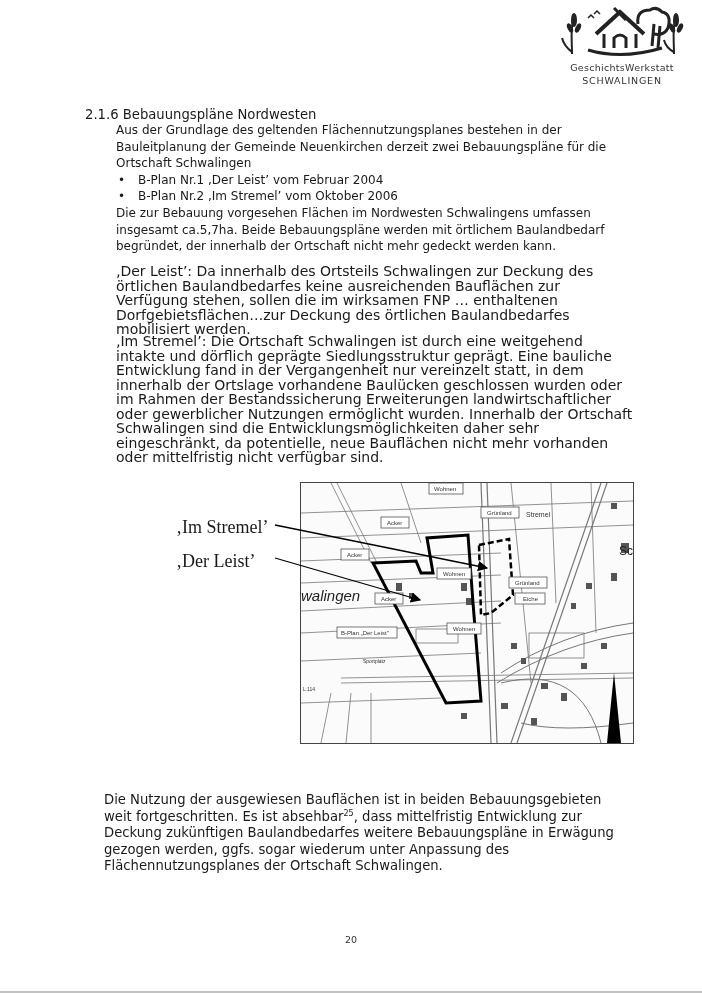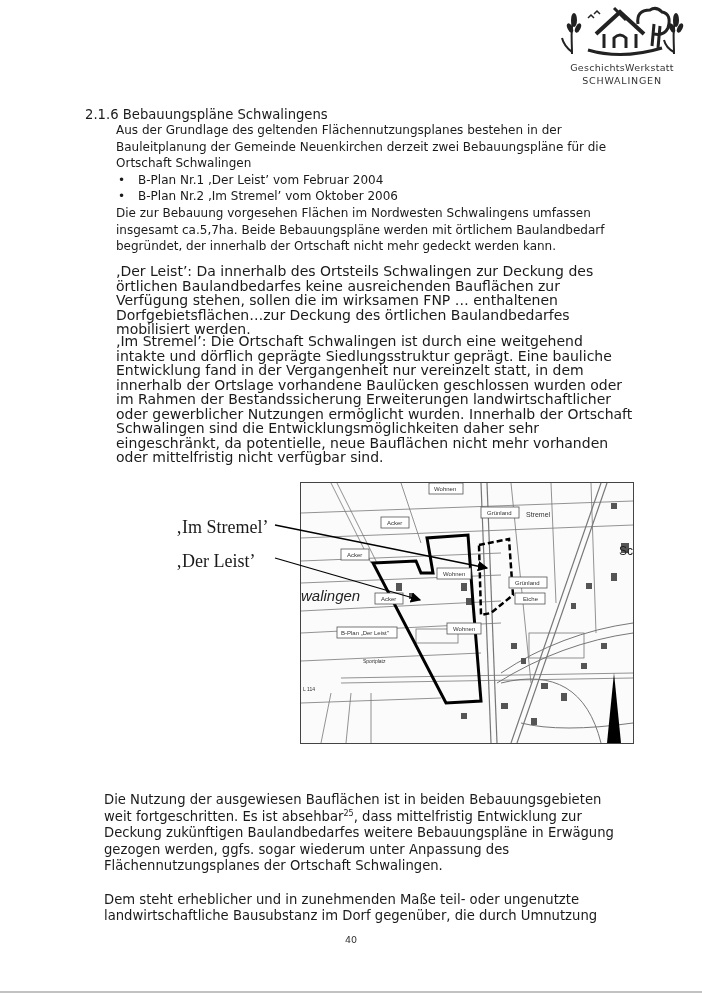--- a/index.html
+++ b/index.html
@@ -67,21 +67,21 @@
     <path d="M116 50 C116 35, 114 25, 118 12" stroke="#222" stroke-width="2" fill="none"></path>
     <ellipse cx="118" cy="16" rx="3" ry="7" fill="#222"></ellipse>
     <ellipse cx="114" cy="24" rx="2.5" ry="5" fill="#222" transform="rotate(-25 114 24)"></ellipse>
     <ellipse cx="122" cy="24" rx="2.5" ry="5" fill="#222" transform="rotate(25 122 24)"></ellipse>
     <path d="M116 48 Q108 44 106 36" stroke="#222" stroke-width="2" fill="none"></path>
   </svg>
   <div class="logo-line1">GeschichtsWerkstatt</div>
   <div class="logo-line2">SCHWALINGEN</div>
 </div>
 
-<div class="heading">2.1.6 Bebauungspläne Schwalingens</div>
+<div class="heading">2.1.6 Bebauungspläne Nordwesten</div>
 
 <div class="intro">
   <p>Aus der Grundlage des geltenden Flächennutzungsplanes bestehen in der Bauleitplanung der Gemeinde Neuenkirchen derzeit zwei Bebauungspläne für die Ortschaft Schwalingen</p>
   <ul class="bullets">
     <li><span class="dot">•</span><span>B-Plan Nr.1 ‚Der Leist’ vom Februar 2004</span></li>
     <li><span class="dot">•</span><span>B-Plan Nr.2 ‚Im Stremel’ vom Oktober 2006</span></li>
   </ul>
   <p>Die zur Bebauung vorgesehen Flächen im Nordwesten Schwalingens umfassen insgesamt ca.5,7ha. Beide Bebauungspläne werden mit örtlichem Baulandbedarf begründet, der innerhalb der Ortschaft nicht mehr gedeckt werden kann.</p>
 </div>
 
@@ -195,17 +195,16 @@
       <path d="M0 0 L8 4 L0 8 Z" fill="#000"></path>
     </marker>
   </defs>
   <line x1="275" y1="525" x2="487" y2="568" stroke="#000" stroke-width="1.3" marker-end="url(#ah)"></line>
   <line x1="275" y1="558" x2="420" y2="600" stroke="#000" stroke-width="1.3" marker-end="url(#ah)"></line>
 </svg>
 
 <div class="closing">
   <p><span>Die Nutzung der ausgewiesen Bauflächen ist in beiden Bebauungsgebieten weit fortgeschritten. Es ist absehbar</span><sup>25</sup><span>, dass mittelfristig Entwicklung zur Deckung zukünftigen Baulandbedarfes weitere Bebauungspläne in Erwägung gezogen werden, ggfs. sogar wiederum unter Anpassung des Flächennutzungsplanes der Ortschaft Schwalingen.</span></p>
   <div class="gap"></div>
-  <p>Dem steht erheblicher und in zunehmenden Maße teil- oder ungenutzte landwirtschaftliche Bausubstanz im Dorf gegenüber, die durch Umnutzung</p>
-</div>
-
-<div class="page-number">40</div>
+</div>
+
+<div class="page-number">20</div>
 <div class="bottom-rule"></div>
 
 </body></html>

